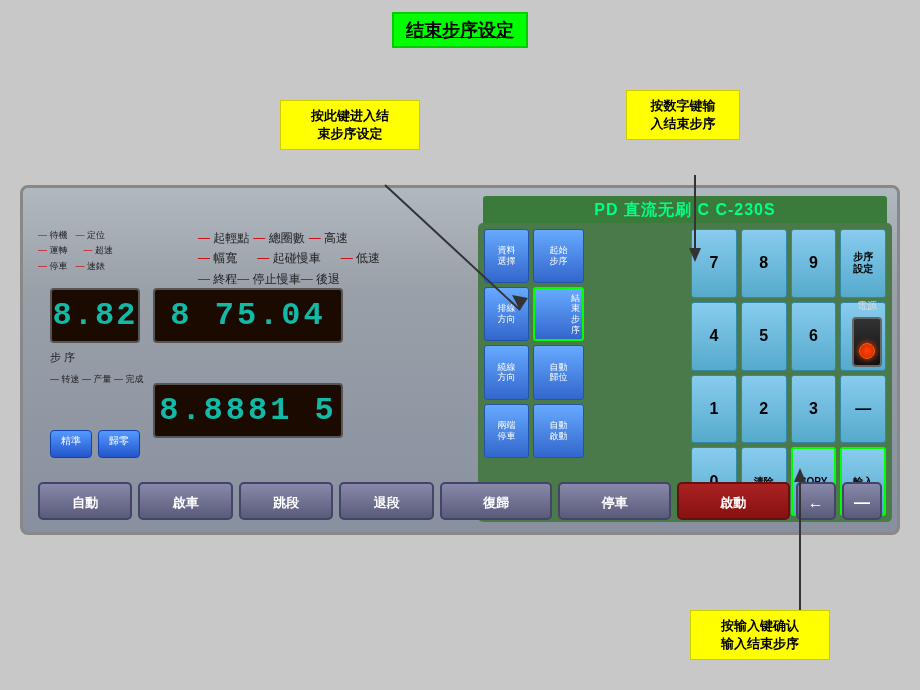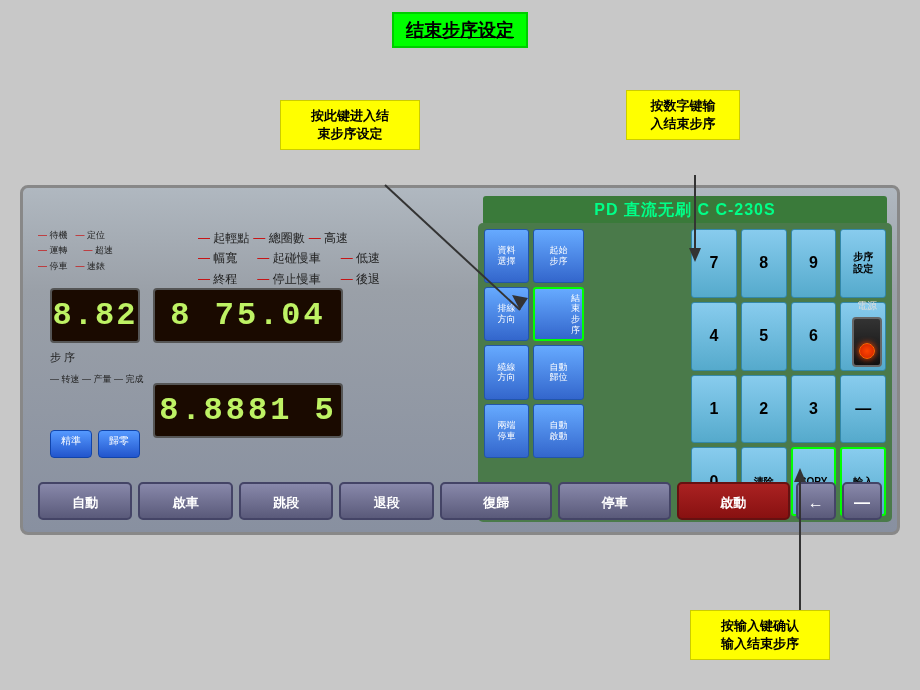--- a/index.html
+++ b/index.html
@@ -99,21 +99,21 @@
 
     
     .seg-display {
       background: #1a0a00;
       border: 2px solid #555;
       border-radius: 4px;
       display: flex;
       align-items: center;
       justify-content: center;
       font-family: 'Courier New', monospace;
-      color: #bef264;
+      color: #14b8a6;
       letter-spacing: 4px;
       font-size: 38px;
       font-weight: bold;
     }
 
     .seg-small {
       position: absolute;
       top: 60px;
       left: 12px;
       width: 90px;
@@ -390,21 +390,21 @@
       <div style="display:flex;gap:4px;">
         <span><span style="color:#cc0000">—</span> 起輕點</span>
         <span><span style="color:#cc0000">—</span> 總圈數</span>
         <span><span style="color:#cc0000">—</span> 高速</span>
       </div>
       <div style="display:flex;gap:20px;">
         <span><span style="color:#cc0000">—</span> 幅寬</span>
         <span><span style="color:#cc0000">—</span> 起碰慢車</span>
         <span><span style="color:#cc0000">—</span> 低速</span>
       </div>
-      <div style="display:flex;justify-content:space-between;">
+      <div style="display:flex;">
         <span><span style="color:#cc0000">—</span> 終程</span>
         <span><span style="color:#cc0000">—</span> 停止慢車</span>
         <span><span style="color:#cc0000">—</span> 後退</span>
       </div>
     </div>
 
     <div class="seg-display seg-small">8.82</div>
 
     <div class="seg-display seg-medium">8 75.04</div>
 

